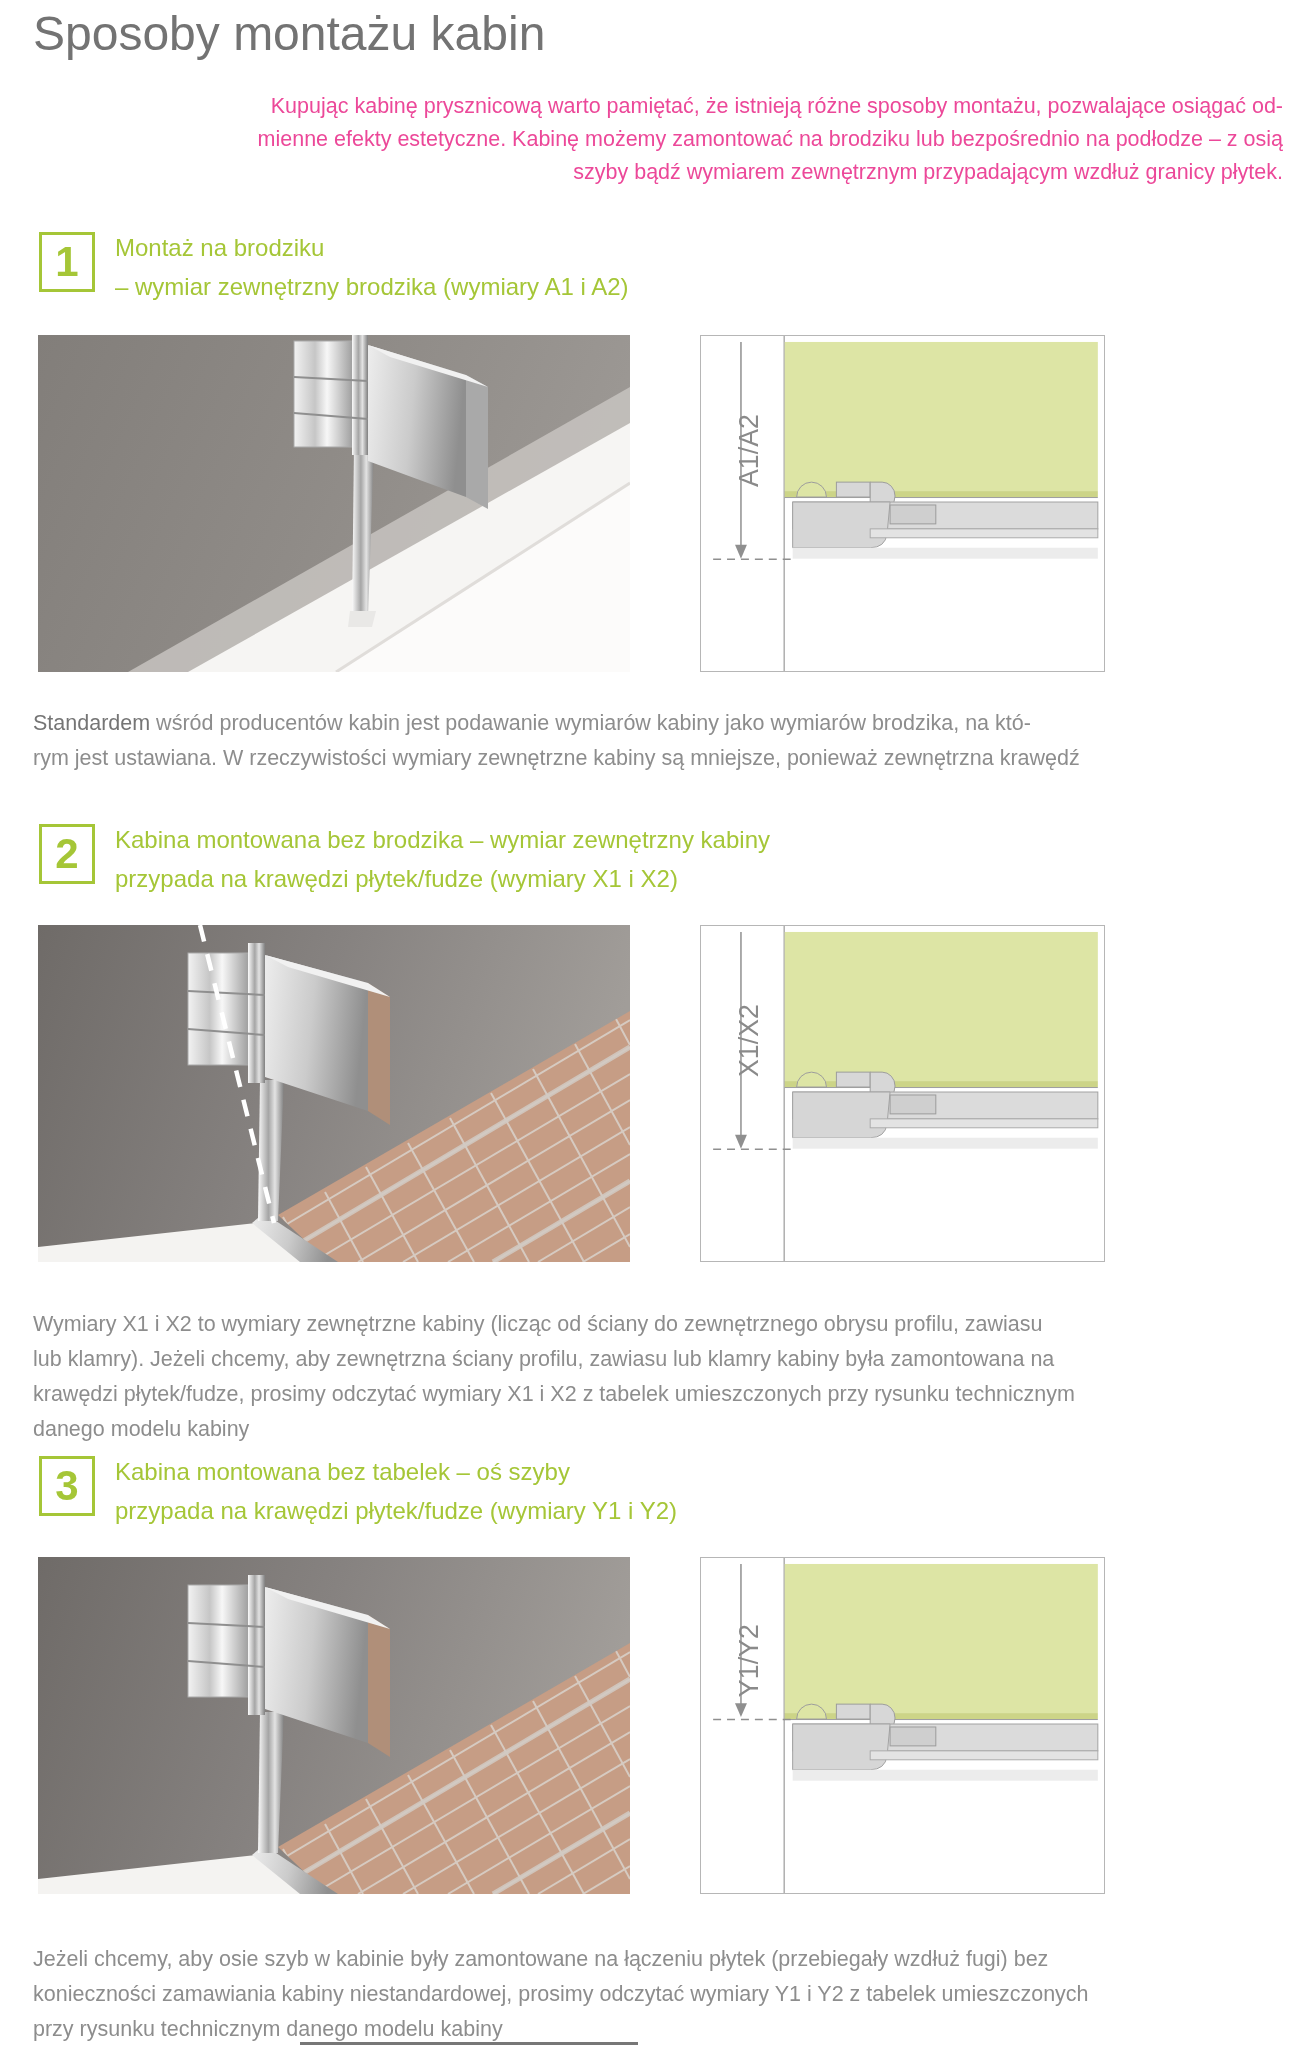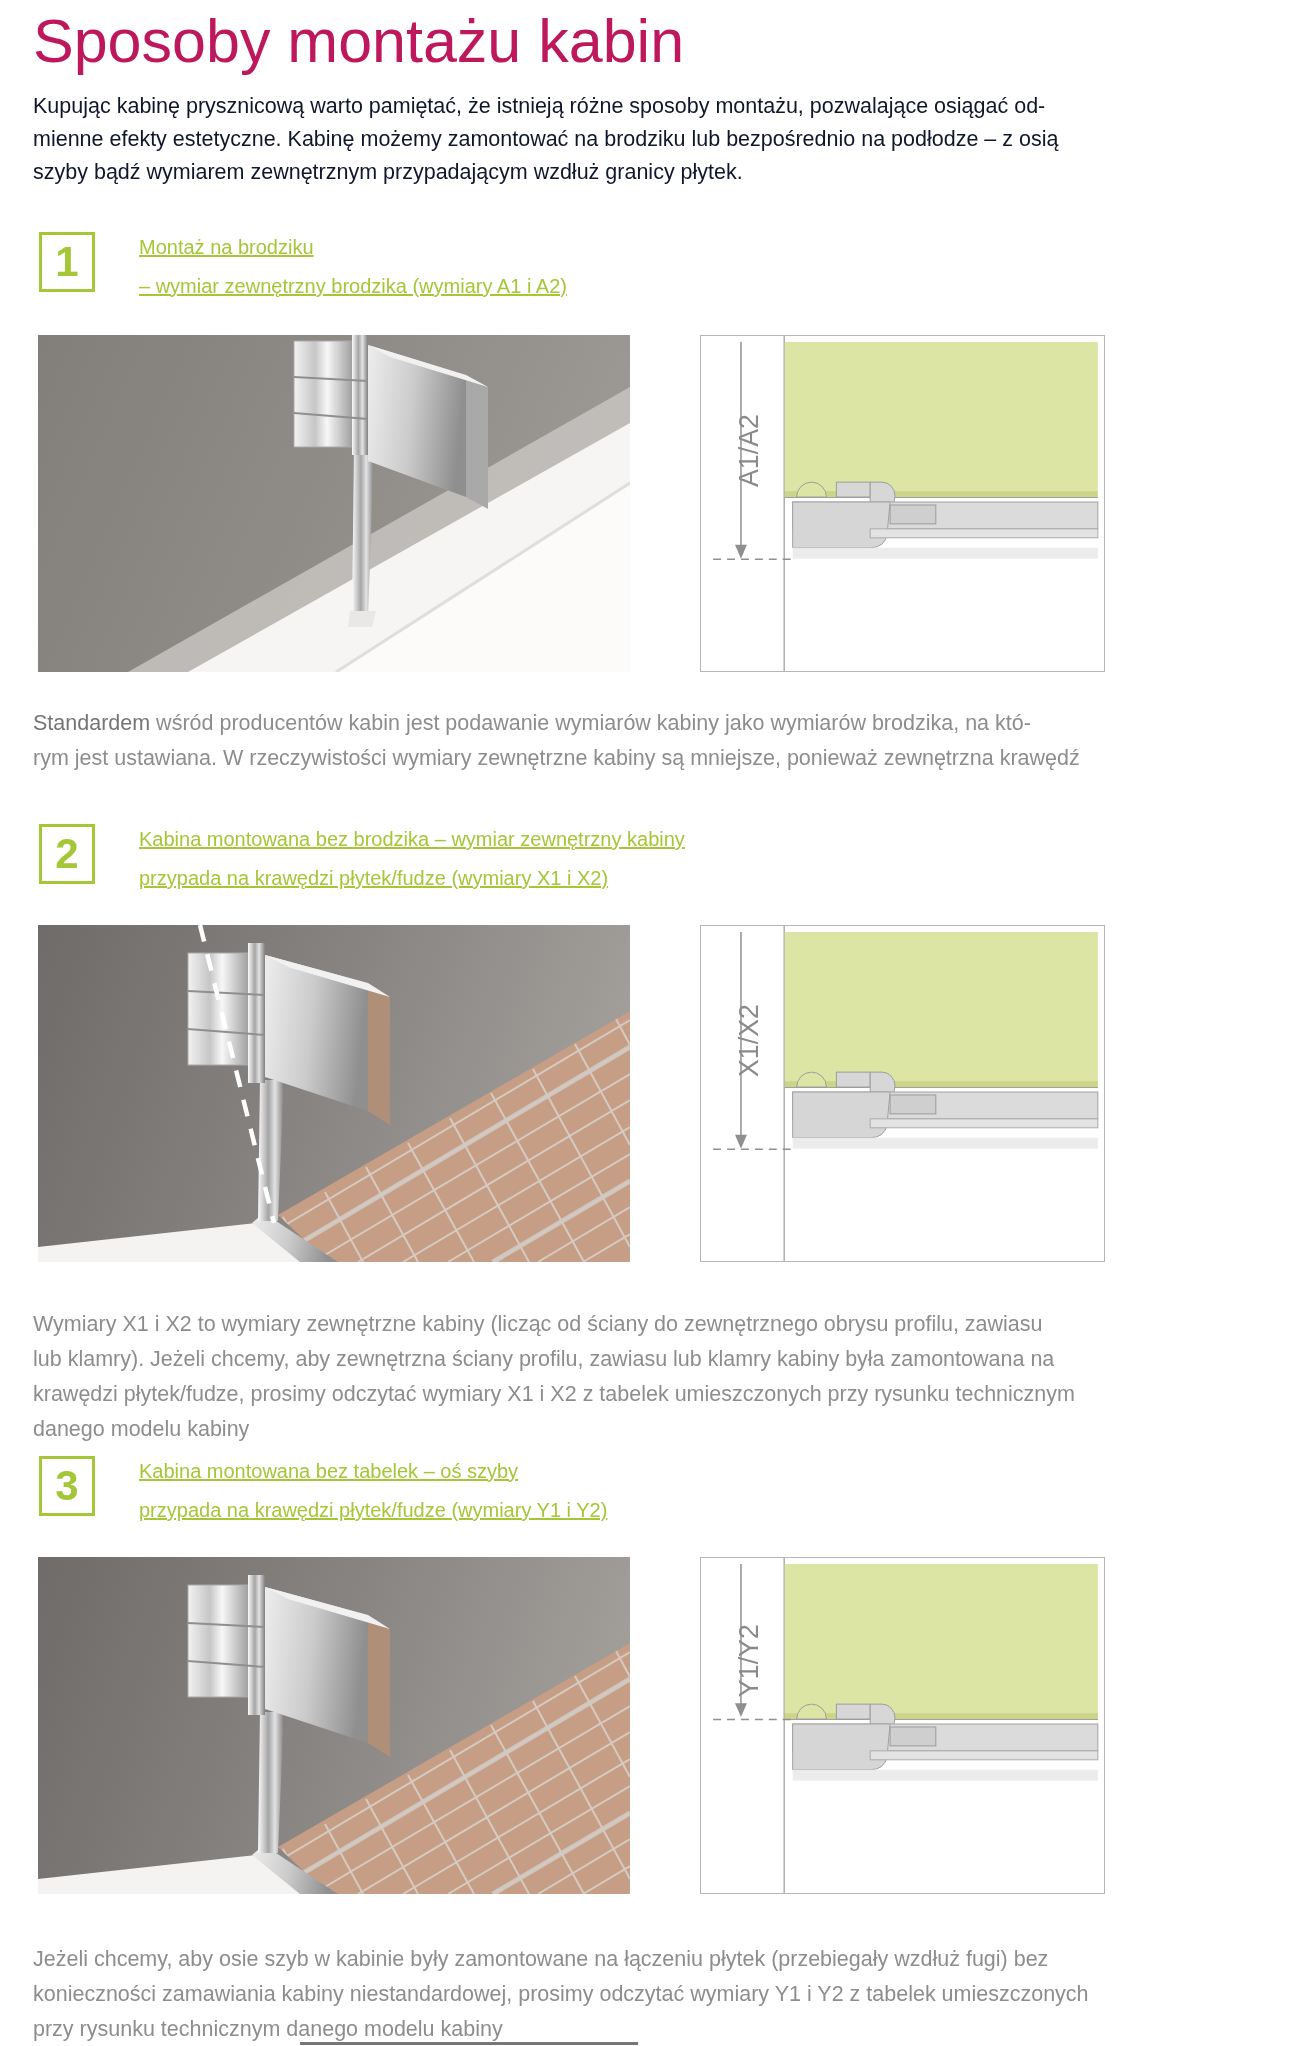--- a/index.html
+++ b/index.html
@@ -3,42 +3,42 @@
 <meta charset="utf-8">
 <style>
   html,body{margin:0;padding:0;background:#ffffff;}
   body{
     width:1302px;height:2046px;position:relative;overflow:hidden;
     font-family:"Liberation Sans","DejaVu Sans",sans-serif;
     -webkit-font-smoothing:antialiased;
   }
   .page-title{
     position:absolute;left:33px;top:6px;margin:0;
-    font-size:61px;font-weight:400;color:#be185d;letter-spacing:0px;
+    font-size:48px;font-weight:400;color:#737373;letter-spacing:0px;
   }
   .intro{
     position:absolute;left:33px;top:90px;width:1250px;
-    font-size:21.5px;line-height:33px;color:#0f172a;
+    font-size:21.5px;line-height:33px;color:#ec4899;text-align:right;
   }
   .note{
     position:absolute;left:33px;width:1250px;
     font-size:21.5px;line-height:35px;color:#8d8d8d;
   }
   .note b{color:#757575;font-weight:normal;}
   .sec-header{
     position:absolute;left:39px;display:flex;align-items:flex-start;
   }
   .num-badge{
     width:56px;height:60px;border:3px solid #a5c637;box-sizing:border-box;
     display:flex;align-items:center;justify-content:center;
     color:#a5c637;font-size:42px;font-weight:bold;flex:none;margin-top:4px;
   }
   .sec-heading{
-    margin:0 0 0 44px;color:#a5c637;font-weight:400;
-    font-size:20px;line-height:39px;text-decoration:underline;
+    margin:0 0 0 20px;color:#a5c637;font-weight:400;
+    font-size:24px;line-height:39px;
   }
   .photo{
     position:absolute;left:38px;width:592px;height:337px;display:block;
   }
   .diagram{
     position:absolute;left:700px;width:405px;height:337px;display:block;
     background:#ffffff;border:1px solid #b6b6b6;box-sizing:border-box;
   }
   .diagram svg,.photo svg{display:block;width:100%;height:100%;}
   .edge-artifact{

